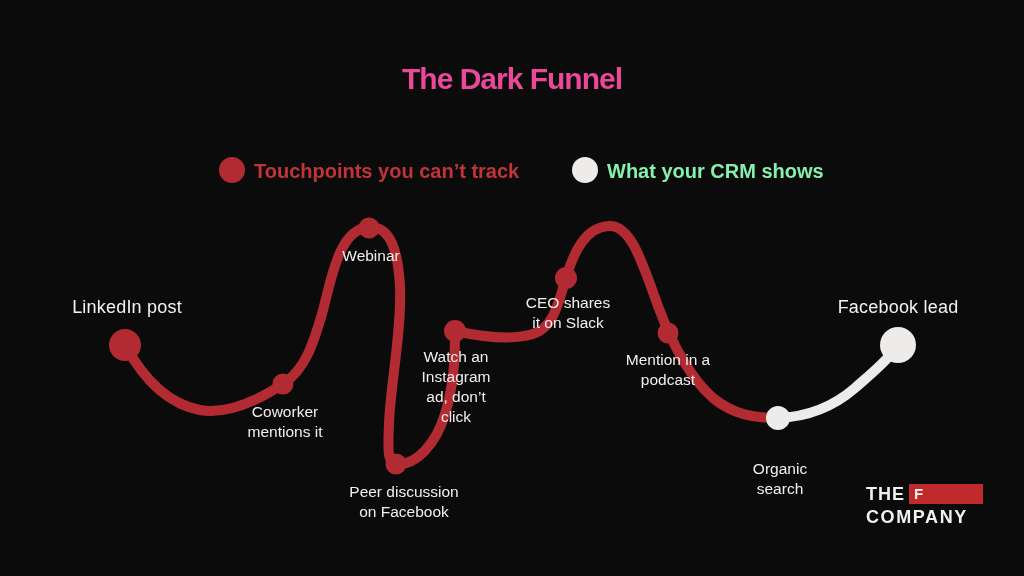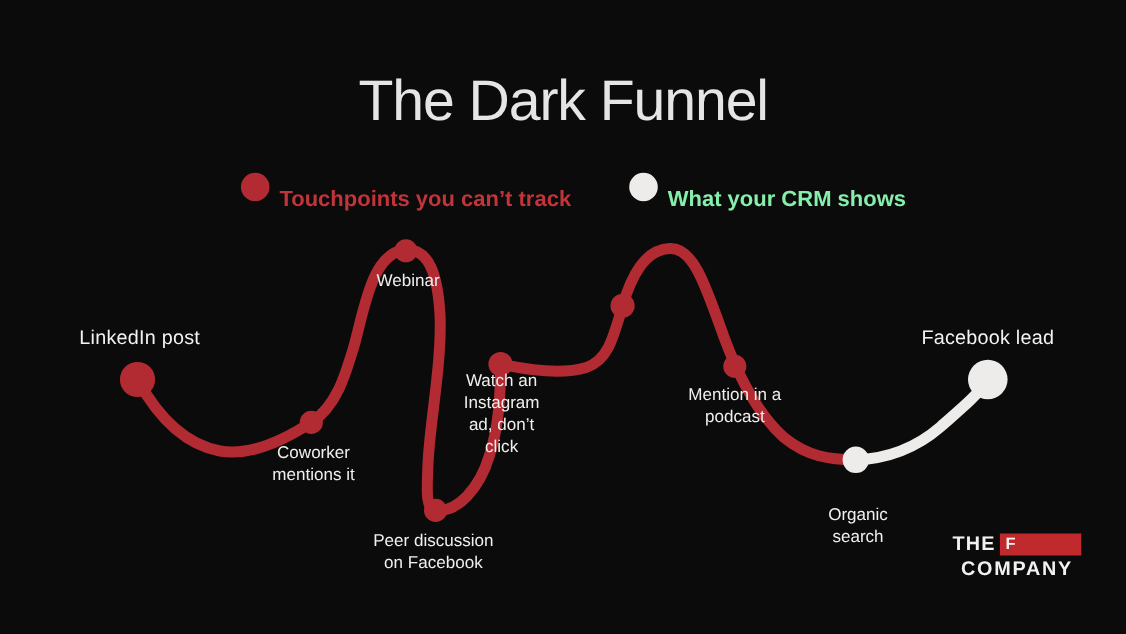--- a/index.html
+++ b/index.html
@@ -16,42 +16,41 @@
     font-family: "Liberation Sans", "DejaVu Sans", sans-serif;
     overflow: hidden;
     position: relative;
   }
   .stage { position: absolute; inset: 0; width: 1024px; height: 576px; }
 
   .title {
     position: absolute;
     left: 512px; top: 62px;
     transform: translateX(-50%);
-    font-size: 52px;
-    font-weight: normal;
+    font-size: 30px;
+    font-weight: bold;
     letter-spacing: -1px;
-    color: #e5e5e5;
+    color: #ec4899;
     white-space: nowrap;
   }
 
   .legend-dot {
     position: absolute;
     width: 26px; height: 26px;
     border-radius: 50%;
   }
   .legend-dot.red { background: var(--red); left: 219px; top: 157px; }
   .legend-dot.white { background: var(--white); left: 572px; top: 157px; }
   .legend-label {
     position: absolute;
     top: 159px;
     font-size: 20px;
     font-weight: bold;
     line-height: 24px;
     white-space: nowrap;
-    margin-top: 10px;
   }
   .legend-label.red { left: 254px; color: #c1343a; }
   .legend-label.white { left: 607px; color: #86efac; }
 
   svg.funnel { position: absolute; left: 0; top: 0; }
   .path-red { stroke: var(--red); stroke-width: 10; fill: none; stroke-linecap: round; }
   .path-white { stroke: var(--white); stroke-width: 10; fill: none; stroke-linecap: round; }
   .dot-red { fill: var(--red); }
   .dot-white { fill: var(--white); }
 
@@ -67,34 +66,34 @@
   }
   .node-label.emph {
     font-size: 18px;
     letter-spacing: 0.2px;
     color: #f3f2f0;
     white-space: nowrap;
   }
   #label-linkedin  { left: 127px; top: 297px; }
   #label-coworker  { left: 285px; top: 402px; }
   #label-webinar   { left: 371px; top: 246px; }
-  #label-peer      { left: 394px; top: 482px; }
-  #label-instagram { left: 456px; top: 337px; }
+  #label-peer      { left: 404px; top: 482px; }
+  #label-instagram { left: 456px; top: 347px; }
   #label-ceo       { left: 568px; top: 293px; }
   #label-podcast   { left: 668px; top: 350px; }
   #label-organic   { left: 780px; top: 433px; margin-top: 26px; }
   #label-qualified { left: 898px; top: 297px; }
 
   .logo {
     position: absolute;
     left: 866px; top: 484px;
     color: #f2f1ef;
     font-weight: bold;
   }
-  .logo-row1 { display: flex; align-items: flex-end; height: 21px; }
+  .logo-row1 { display: flex; align-items: flex-start; height: 21px; }
   .logo-the {
     font-size: 18px;
     letter-spacing: 1px;
     line-height: 21px;
   }
   .logo-fblock {
     width: 74px; height: 20px;
     background: var(--logo-red);
     margin-left: 4px;
     display: flex;
@@ -104,21 +103,20 @@
     color: #f2f1ef;
     font-size: 15px;
     padding-left: 5px;
     line-height: 20px;
   }
   .logo-company {
     font-size: 18px;
     letter-spacing: 1.6px;
     line-height: 21px;
     margin-top: 2px;
-    text-align: center;
   }
 </style>
 </head>
 <body>
 
 <div class="stage">
 
   <div class="title">The Dark Funnel</div>
 
   <div class="legend-dot red"></div>
@@ -162,20 +160,22 @@
   <div class="node-label emph" id="label-linkedin">LinkedIn post</div>
   <div class="node-label" id="label-coworker">Coworker
 mentions it</div>
   <div class="node-label" id="label-webinar">Webinar</div>
   <div class="node-label" id="label-peer">Peer discussion
 on Facebook</div>
   <div class="node-label" id="label-instagram">Watch an
 Instagram
 ad, don’t
 click</div>
+  <div class="node-label" id="label-ceo">CEO shares
+it on Slack</div>
   <div class="node-label" id="label-podcast">Mention in a
 podcast</div>
   <div class="node-label" id="label-organic">Organic
 search</div>
   <div class="node-label emph" id="label-qualified">Facebook lead</div>
 
   <div class="logo">
     <div class="logo-row1">
       <span class="logo-the">THE</span>
       <span class="logo-fblock">

